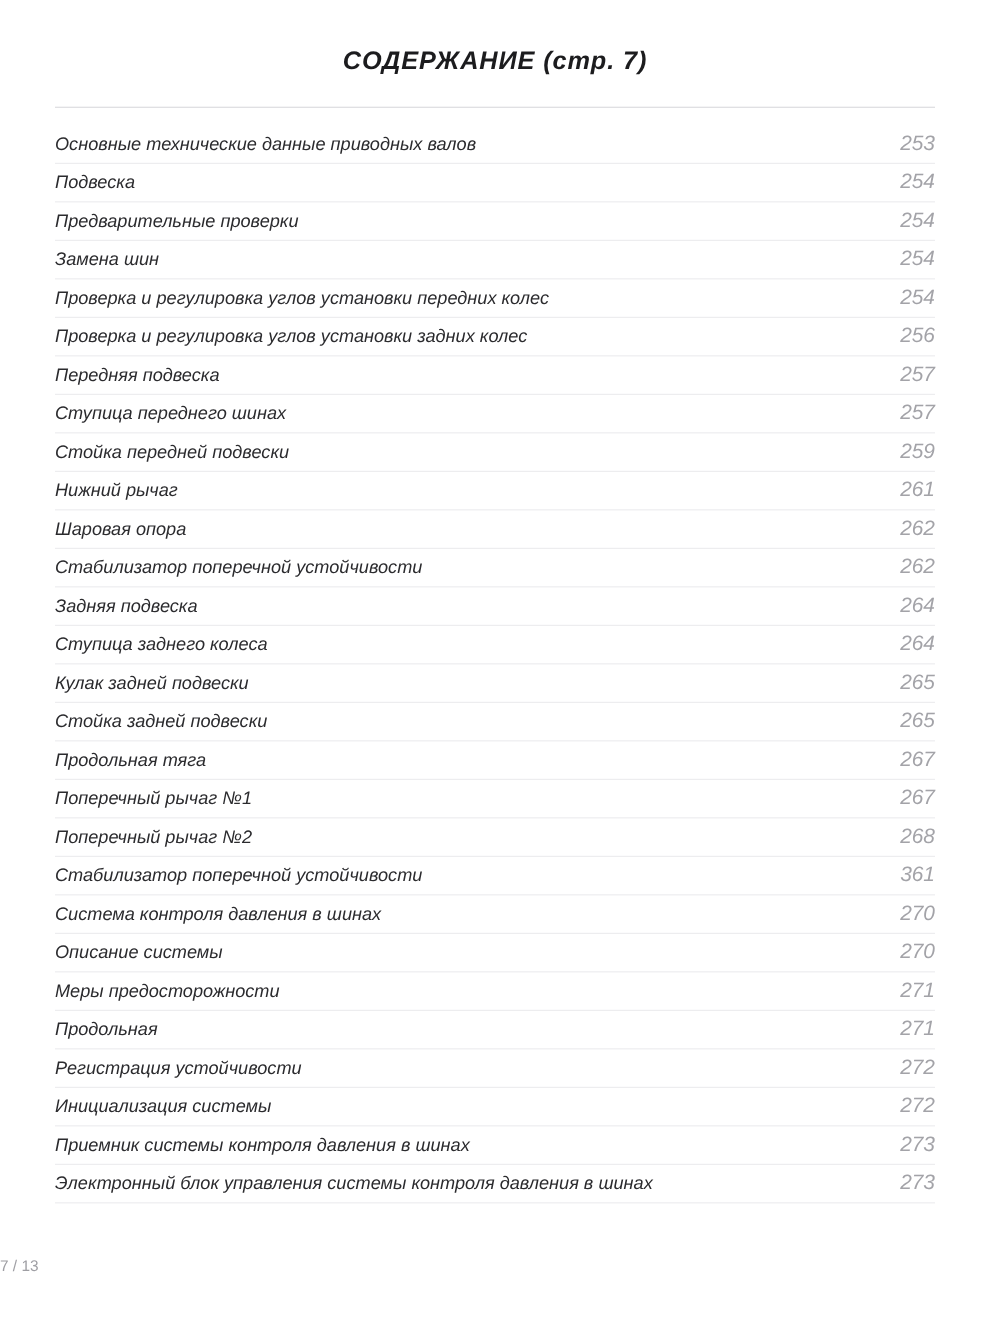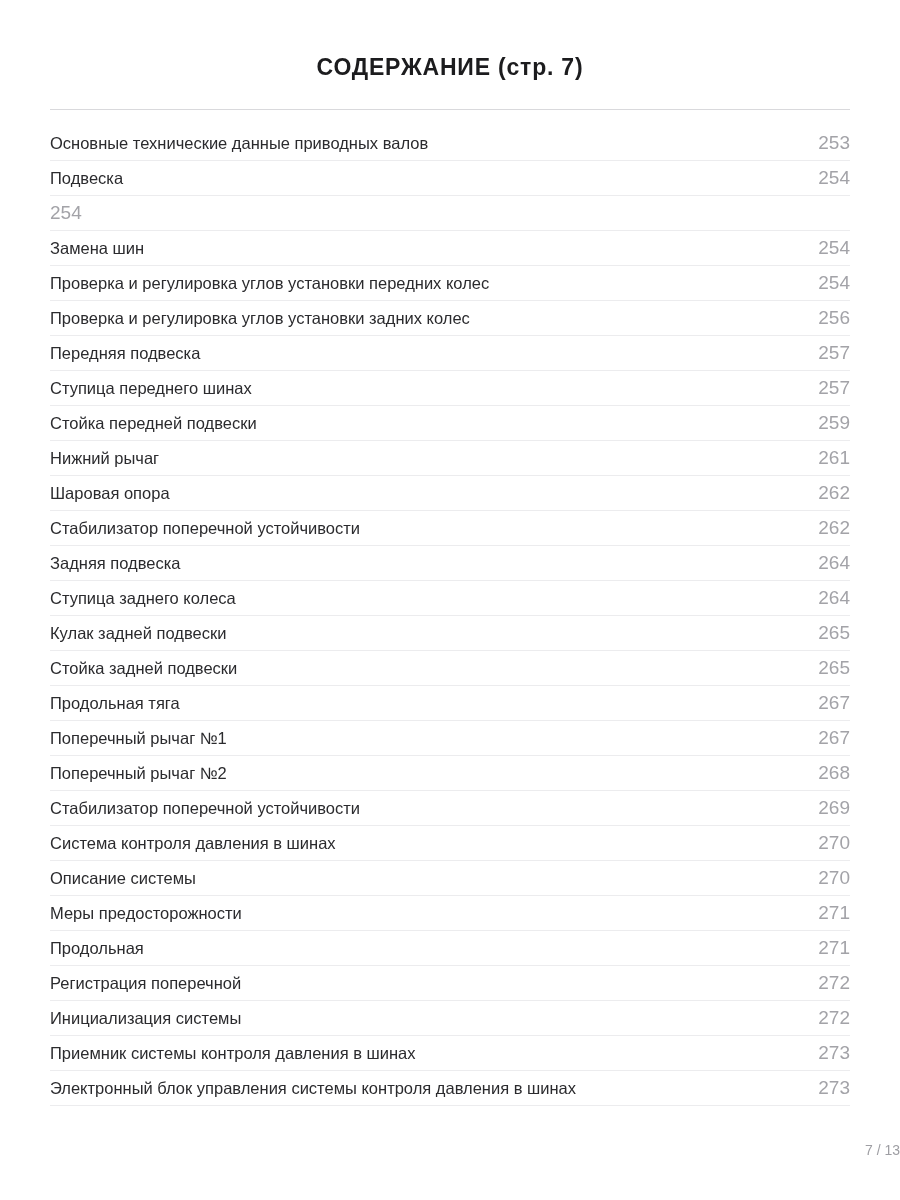--- a/index.html
+++ b/index.html
@@ -9,22 +9,23 @@
   }
   body {
     width: 900px;
     height: 1200px;
     position: relative;
     font-family: "Liberation Sans", sans-serif;
     color: #2b2b2e;
     overflow: hidden;
   }
   .page {
-    padding: 12px 50px;
+    padding: 0 50px;
     box-sizing: border-box;
+    font-style: italic;
   }
   .page-title {
     margin: 0;
     padding-top: 42px;
     text-align: center;
     font-size: 23px;
     font-weight: 700;
     letter-spacing: 0.8px;
     color: #1c1c1e;
     line-height: 1.15;
@@ -56,21 +57,21 @@
   .toc-entry-page {
     font-size: 19px;
     color: #a3a3a8;
     flex: 0 0 auto;
   }
   .page-indicator {
     position: absolute;
     bottom: 42px;
     left: 0;
     width: 100%;
-    text-align: right;
+    text-align: left;
     font-size: 14px;
     color: #9e9ea3;
   }
 </style>
 </head>
 <body>
 
 <div class="page">
   <h1 class="page-title">СОДЕРЖАНИЕ (стр. 7)</h1>
 
@@ -81,20 +82,21 @@
     <span class="toc-entry-label">Основные технические данные приводных валов</span>
     <span class="toc-entry-page">253</span>
   </div>
 
   <div class="toc-row">
     <span class="toc-entry-label">Подвеска</span>
     <span class="toc-entry-page">254</span>
   </div>
 
   <div class="toc-row">
+    <span class="toc-entry-label">Предварительные проверки</span>
     <span class="toc-entry-page">254</span>
   </div>
 
   <div class="toc-row">
     <span class="toc-entry-label">Замена шин</span>
     <span class="toc-entry-page">254</span>
   </div>
 
   <div class="toc-row">
     <span class="toc-entry-label">Проверка и регулировка углов установки передних колес</span>
@@ -166,21 +168,21 @@
     <span class="toc-entry-page">267</span>
   </div>
 
   <div class="toc-row">
     <span class="toc-entry-label">Поперечный рычаг №2</span>
     <span class="toc-entry-page">268</span>
   </div>
 
   <div class="toc-row">
     <span class="toc-entry-label">Стабилизатор поперечной устойчивости</span>
-    <span class="toc-entry-page">269</span>
+    <span class="toc-entry-page">361</span>
   </div>
 
   <div class="toc-row">
     <span class="toc-entry-label">Система контроля давления в шинах</span>
     <span class="toc-entry-page">270</span>
   </div>
 
   <div class="toc-row">
     <span class="toc-entry-label">Описание системы</span>
     <span class="toc-entry-page">270</span>
@@ -190,21 +192,21 @@
     <span class="toc-entry-label">Меры предосторожности</span>
     <span class="toc-entry-page">271</span>
   </div>
 
   <div class="toc-row">
     <span class="toc-entry-label">Продольная</span>
     <span class="toc-entry-page">271</span>
   </div>
 
   <div class="toc-row">
-    <span class="toc-entry-label">Регистрация поперечной</span>
+    <span class="toc-entry-label">Регистрация устойчивости</span>
     <span class="toc-entry-page">272</span>
   </div>
 
   <div class="toc-row">
     <span class="toc-entry-label">Инициализация системы</span>
     <span class="toc-entry-page">272</span>
   </div>
 
   <div class="toc-row">
     <span class="toc-entry-label">Приемник системы контроля давления в шинах</span>

